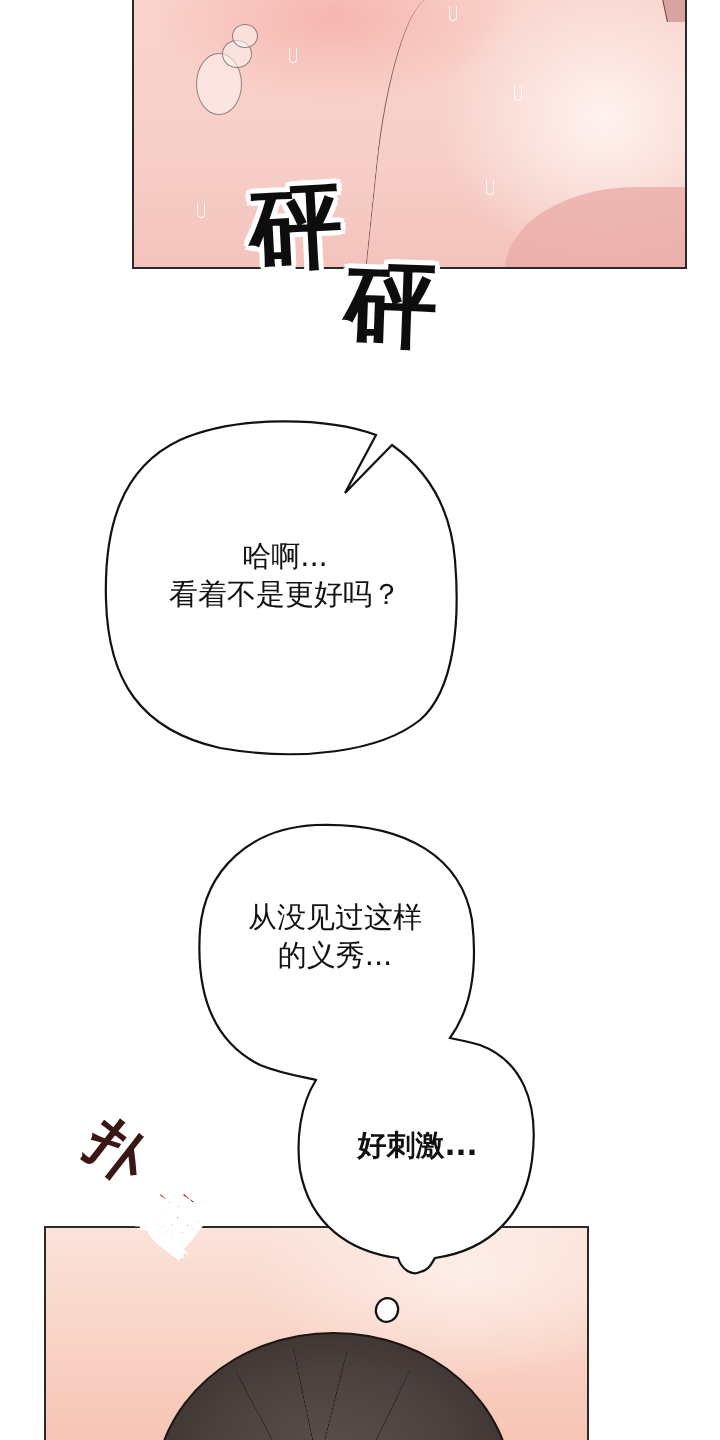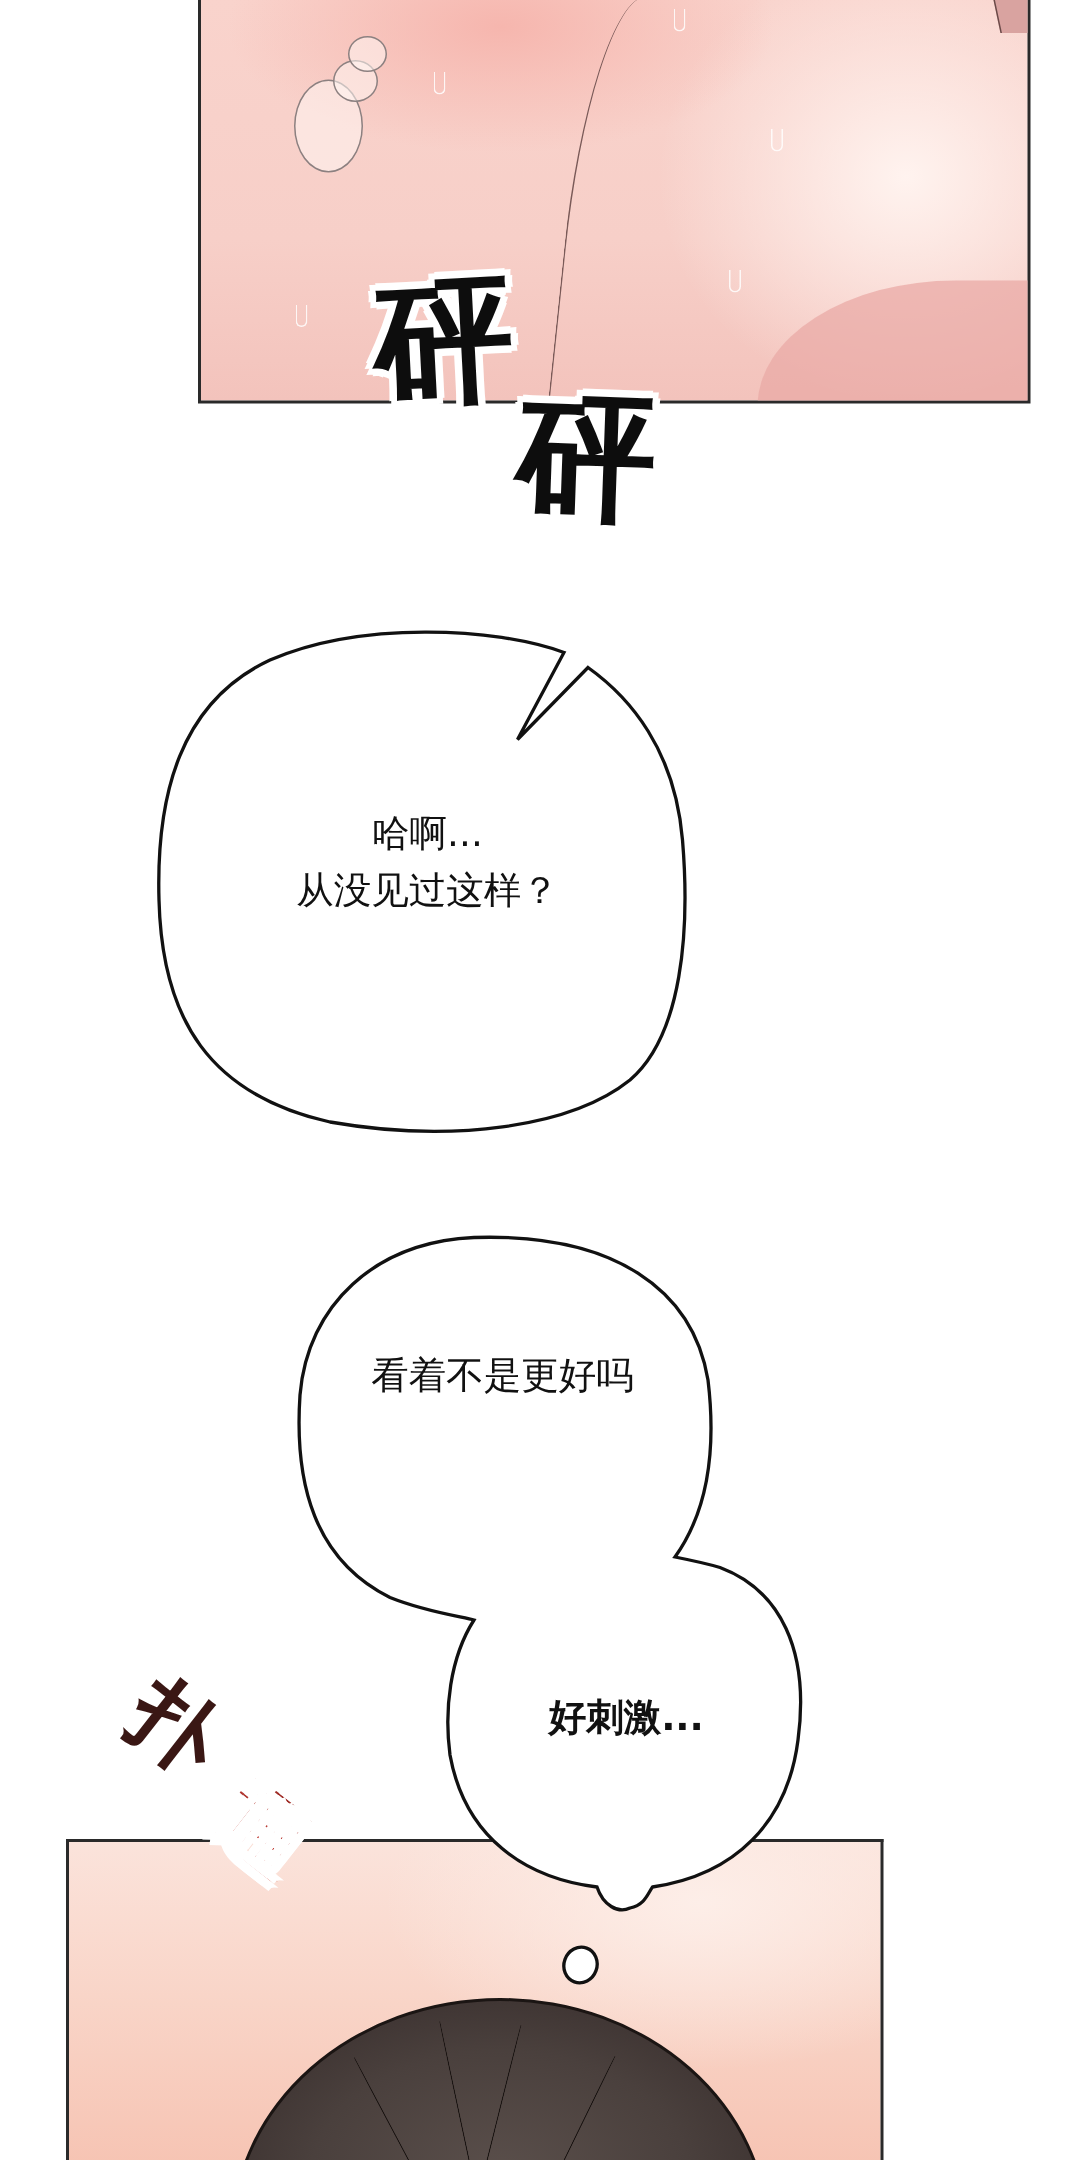--- a/index.html
+++ b/index.html
@@ -38,21 +38,21 @@
       -4px -4px 0 #fff, 4px -4px 0 #fff, -4px 4px 0 #fff, 4px 4px 0 #fff,
       0 -5px 0 #fff, 0 5px 0 #fff, -5px 0 0 #fff, 5px 0 0 #fff;
     letter-spacing: -4px;
   }
   #sfx-bang-1 { left: 250px; top: 182px; transform: rotate(-3deg); }
   #sfx-bang-2 { left: 345px; top: 260px; transform: rotate(2deg); }
 
   .bubble-svg { position: absolute; overflow: visible; }
   .bubble-text {
     position: absolute; text-align: center; color: #111;
-    font-family: "DejaVu Sans", sans-serif; font-size: 25px; line-height: 38px; font-weight: 500;
+    font-family: "DejaVu Sans", sans-serif; font-size: 29px; line-height: 38px; font-weight: 500;
   }
   #bubble-1-text { left: 150px; top: 537px; width: 270px; }
   #bubble-2a-text { left: 225px; top: 898px; width: 220px; }
   #bubble-2b-text { left: 345px; top: 1126px; width: 145px; font-weight: bold; }
 
   #panel-2 {
     left: 44px; top: 1226px; width: 545px; height: 230px; border-bottom: none;
     background:
       radial-gradient(ellipse 300px 160px at 420px 40px, #fdeee8 0%, rgba(253,238,232,0) 70%),
       linear-gradient(180deg, #fbe3db 0%, #f9d5c8 45%, #f6c2b1 100%);
@@ -99,21 +99,21 @@
            C 330 418, 240 414, 180 440
            C 120 468, 104 530, 106 600
            C 108 680, 140 730, 220 748
            C 300 762, 380 752, 420 720
            C 455 690, 460 620, 455 560
            C 450 500, 420 465, 392 445
            L 345 493 Z" fill="#ffffff" stroke="#111" stroke-width="2.2" stroke-linejoin="miter"></path>
 </svg>
 <div id="bubble-1-text" class="bubble-text">
   <div>哈啊...</div>
-  <div>从没见过这样？</div>
+  <div>看着不是更好吗？</div>
 </div>
 
 <div id="panel-2" class="panel">
   <div id="hair">
     <div class="hair-strand" style="left:150px;top:12px;transform:rotate(-12deg);"></div>
     <div class="hair-strand" style="left:175px;top:14px;transform:rotate(14deg);"></div>
     <div class="hair-strand" style="left:110px;top:30px;transform:rotate(-28deg);"></div>
     <div class="hair-strand" style="left:225px;top:30px;transform:rotate(26deg);"></div>
   </div>
 </div>
@@ -128,21 +128,22 @@
            C 402 1270, 412 1276, 420 1272
            C 430 1270, 432 1262, 435 1258
            C 490 1250, 525 1215, 532 1160
            C 540 1100, 520 1060, 480 1045
            C 470 1042, 460 1040, 450 1038
            C 470 1010, 478 970, 472 920
            C 462 860, 410 822, 316 825 Z" fill="#ffffff" stroke="#111" stroke-width="2.2"></path>
   <ellipse cx="387" cy="1310" rx="11" ry="12" fill="#ffffff" stroke="#111" stroke-width="2.2" transform="rotate(20 387 1310)"></ellipse>
 </svg>
 <div id="bubble-2a-text" class="bubble-text">
-  <div>看着不是更好吗</div>
+  <div>从没见过这样</div>
+  <div>的义秀...</div>
 </div>
 <div id="bubble-2b-text" class="bubble-text">
   <div>好刺激...</div>
 </div>
 
 <div id="sfx-thump">
   <div id="thump-1" class="thump-char">扑</div>
   <div id="thump-2" class="thump-char">通</div>
 </div>
 

